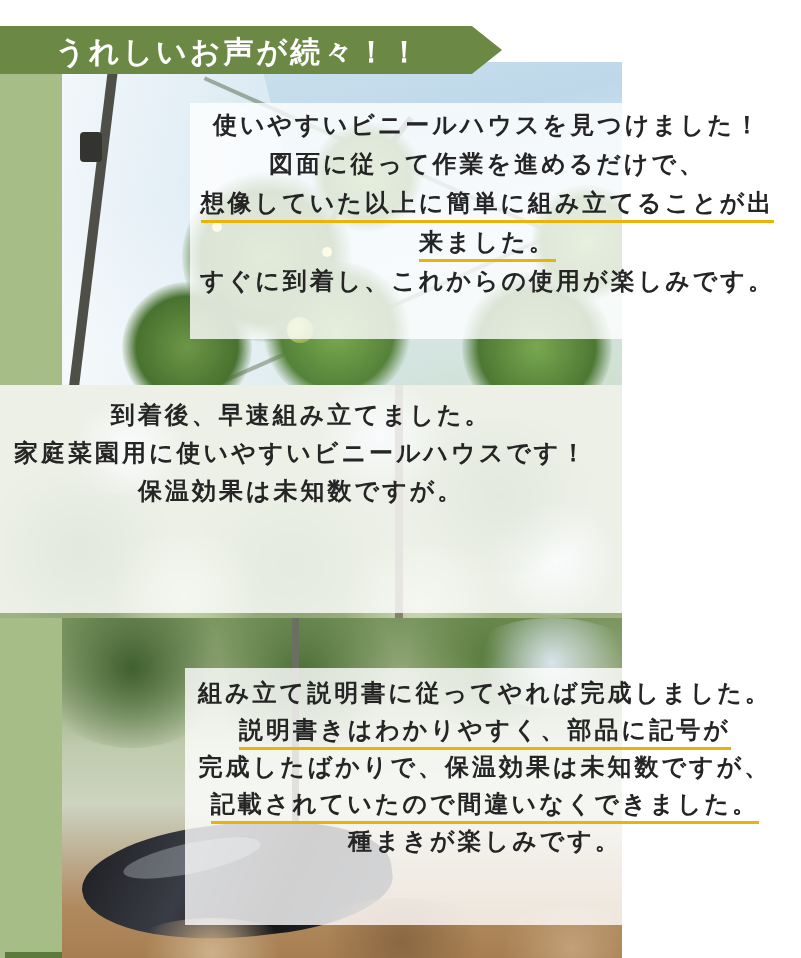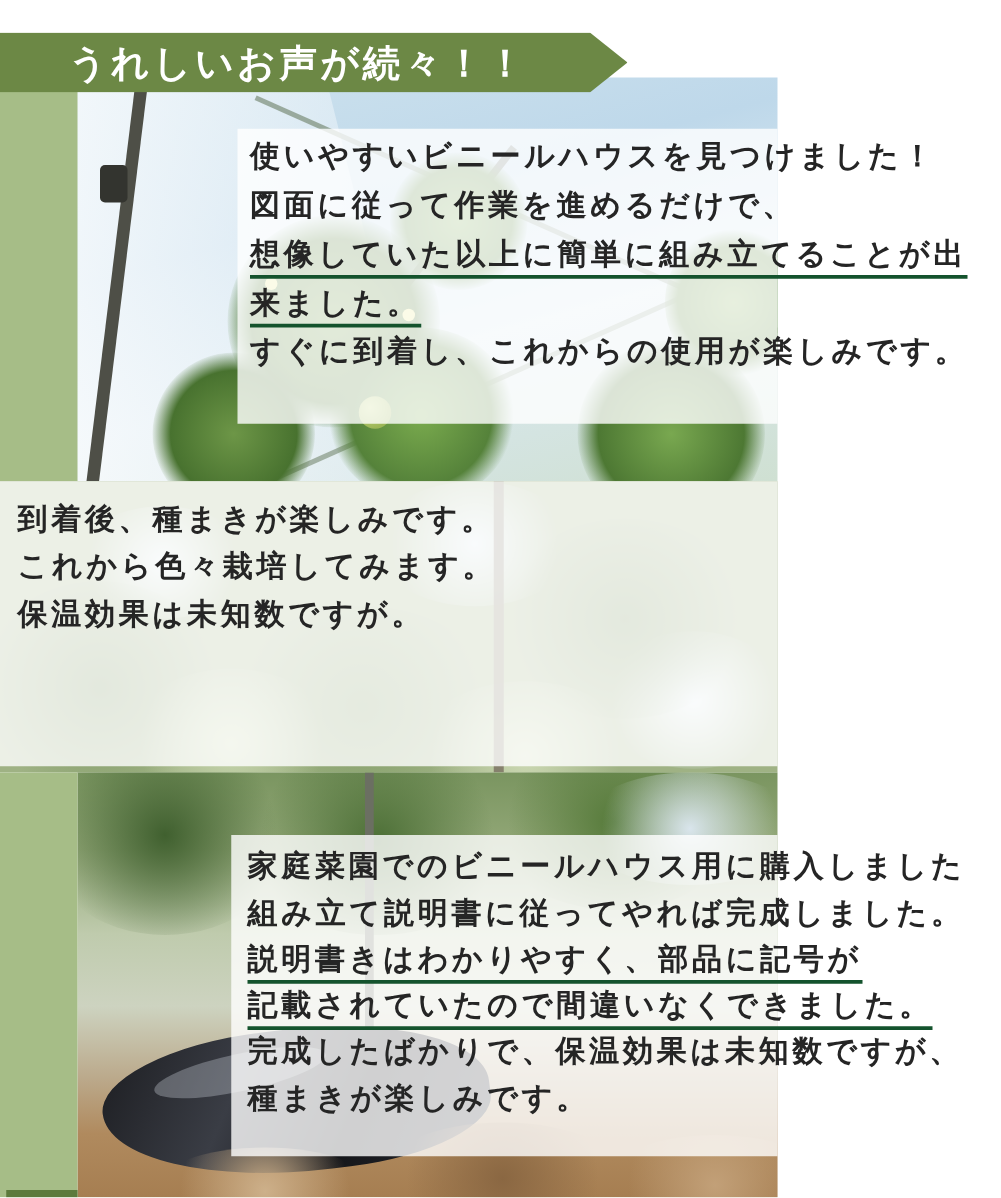--- a/index.html
+++ b/index.html
@@ -75,26 +75,26 @@
   #overlay3{left:185px;top:668px;width:437px;height:257px;}
 
   
   #banner{position:absolute;left:0;top:26px;width:502px;height:48px;background:#6c8845;
     clip-path:polygon(0 0,94% 0,100% 50%,94% 100%,0 100%);}
   #banner .label{display:block;padding-left:55px;line-height:52px;font-size:30px;
     font-weight:bold;color:#ffffff;letter-spacing:3px;white-space:nowrap;}
 
   
   .testimonial{position:absolute;color:#252525;font-weight:bold;font-size:24px;
-    letter-spacing:3px;white-space:nowrap;}
+    letter-spacing:3px;white-space:nowrap;text-align:center;}
   #t1{left:200px;top:106px;line-height:39px;}
   #t2{left:14px;top:396px;line-height:38px;}
   #t3{left:198px;top:675px;line-height:37px;}
   .jline{display:inline;}
-  .jline.em{border-bottom:3px solid #14532d;padding-bottom:3px;}
+  .jline.em{border-bottom:3px solid #eab308;padding-bottom:3px;}
 </style>
 </head>
 <body>
 
 <div id="stage">
 
   <div class="photo" id="photo1">
     <div class="sheet"></div>
     <div class="pole"></div>
     <div class="joint"></div>
@@ -150,27 +150,26 @@
 
   <div class="testimonial" id="t1">
     <div><span class="jline">使いやすいビニールハウスを見つけました！</span></div>
     <div><span class="jline">図面に従って作業を進めるだけで、</span></div>
     <div><span class="jline em">想像していた以上に簡単に組み立てることが出</span></div>
     <div><span class="jline em">来ました。</span></div>
     <div><span class="jline">すぐに到着し、これからの使用が楽しみです。</span></div>
   </div>
 
   <div class="testimonial" id="t2">
-    <div><span class="jline">到着後、種まきが楽しみです。</span></div>
-    <div><span class="jline">これから色々栽培してみます。</span></div>
+    <div><span class="jline">到着後、早速組み立てました。</span></div>
+    <div><span class="jline">家庭菜園用に使いやすいビニールハウスです！</span></div>
     <div><span class="jline">保温効果は未知数ですが。</span></div>
   </div>
 
   <div class="testimonial" id="t3">
-    <div><span class="jline">家庭菜園でのビニールハウス用に購入しました</span></div>
     <div><span class="jline">組み立て説明書に従ってやれば完成しました。</span></div>
     <div><span class="jline em">説明書きはわかりやすく、部品に記号が</span></div>
+    <div><span class="jline">完成したばかりで、保温効果は未知数ですが、</span></div>
     <div><span class="jline em">記載されていたので間違いなくできました。</span></div>
-    <div><span class="jline">完成したばかりで、保温効果は未知数ですが、</span></div>
     <div><span class="jline">種まきが楽しみです。</span></div>
   </div>
 
 </div>
 
 </body></html>

